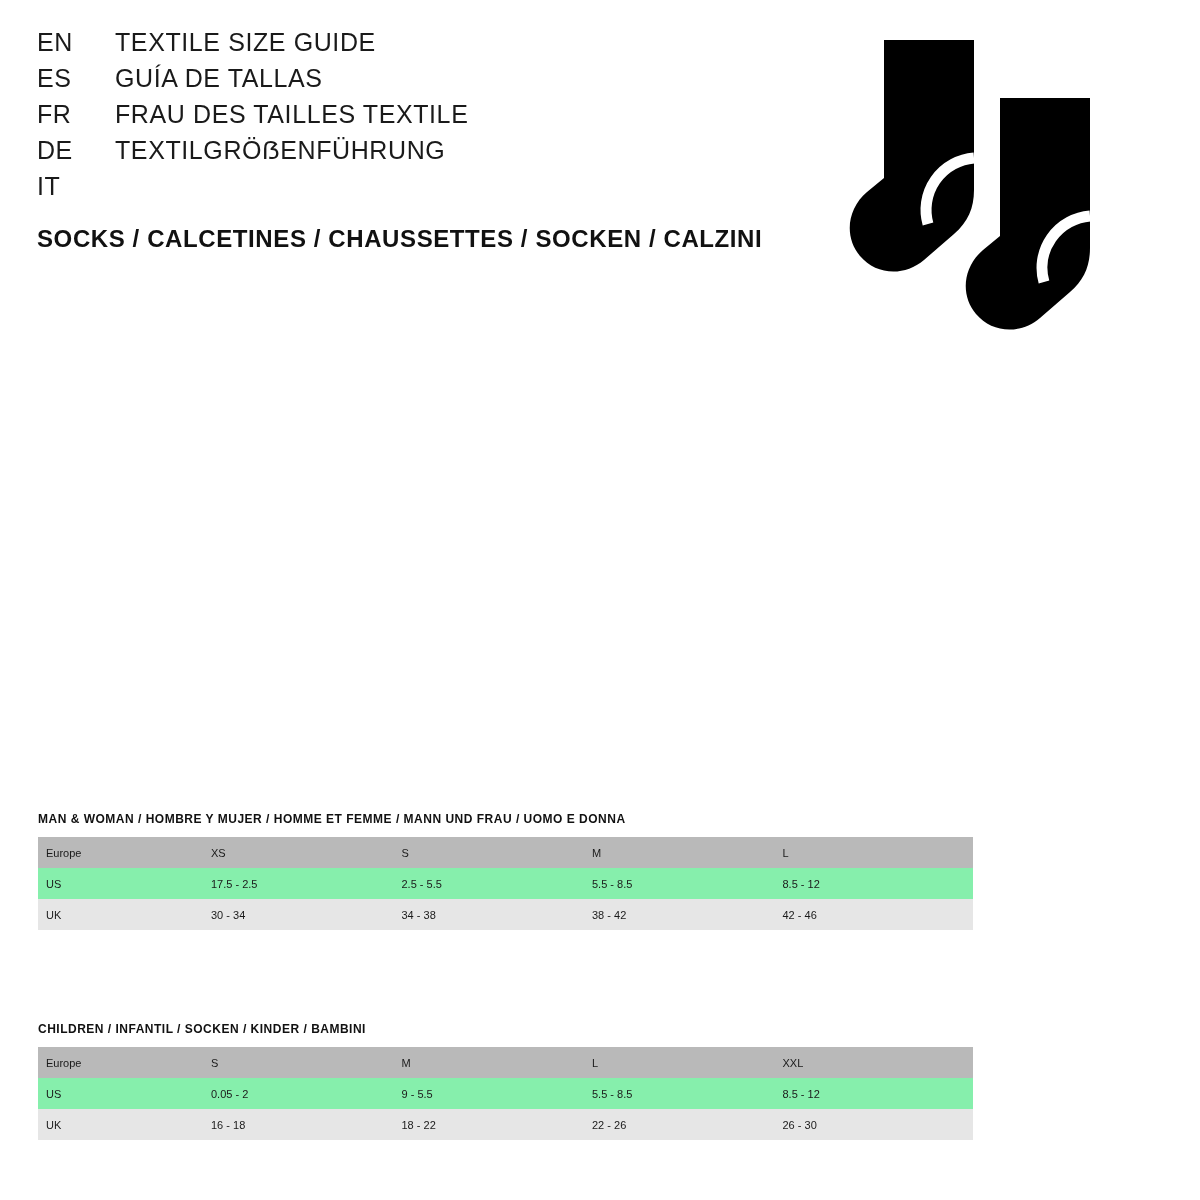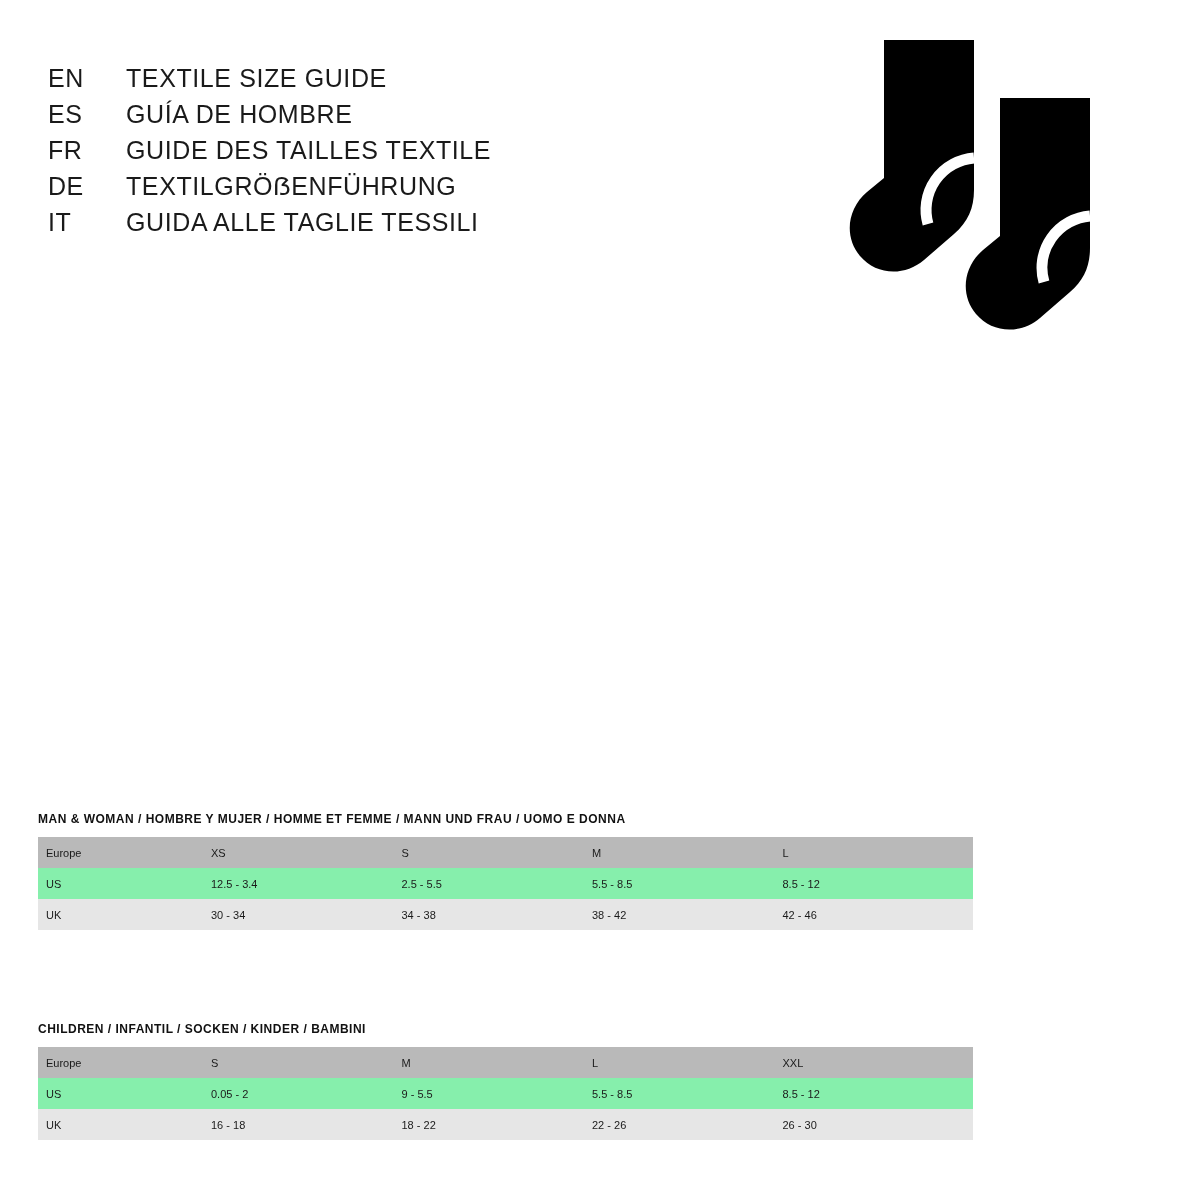--- a/index.html
+++ b/index.html
@@ -18,24 +18,23 @@
 
   .page {
     position: relative;
     width: 1200px;
     height: 1200px;
   }
 
   
   .header {
     position: absolute;
-    left: 48px;
+    left: 37px;
     top: 30px;
     width: 760px;
-    margin-top: 36px;
   }
   .lang-row {
     display: flex;
     align-items: baseline;
     line-height: 1.0;
     margin-bottom: 11px;
   }
   .lang-code {
     width: 78px;
     flex: 0 0 78px;
@@ -125,38 +124,38 @@
 
   <div class="header">
 
     <div class="lang-row">
       <div class="lang-code">EN</div>
       <div class="lang-text">TEXTILE SIZE GUIDE</div>
     </div>
 
     <div class="lang-row">
       <div class="lang-code">ES</div>
-      <div class="lang-text">GUÍA DE HOMBRE</div>
+      <div class="lang-text">GUÍA DE TALLAS</div>
     </div>
 
     <div class="lang-row">
       <div class="lang-code">FR</div>
-      <div class="lang-text">GUIDE DES TAILLES TEXTILE</div>
+      <div class="lang-text">FRAU DES TAILLES TEXTILE</div>
     </div>
 
     <div class="lang-row">
       <div class="lang-code">DE</div>
       <div class="lang-text">TEXTILGRÖẞENFÜHRUNG</div>
     </div>
 
     <div class="lang-row">
       <div class="lang-code">IT</div>
-      <div class="lang-text">GUIDA ALLE TAGLIE TESSILI</div>
-    </div>
-
+    </div>
+
+    <div class="product-line">SOCKS / CALCETINES / CHAUSSETTES / SOCKEN / CALZINI</div>
   </div>
 
   <div class="socks">
     <svg width="330" height="330" viewBox="0 0 330 330" xmlns="http://www.w3.org/2000/svg" aria-hidden="true">
 
       <path d="M74 10 h90 v150 c0 18 -6 32 -20 44 l-30 26 c-20 17 -48 15 -64 -4 c-16 -19 -13 -47 7 -64 l17 -14 v-138 z" fill="#000000"></path>
 
       <path d="M164 128 a52 52 0 0 0 -46 66" fill="none" stroke="#ffffff" stroke-width="11"></path>
 
       <path d="M190 68 h90 v150 c0 18 -6 32 -20 44 l-30 26 c-20 17 -48 15 -64 -4 c-16 -19 -13 -47 7 -64 l17 -14 v-138 z" fill="#000000"></path>
@@ -171,21 +170,21 @@
       <tbody>
         <tr class="head">
           <td class="rowlabel">Europe</td>
           <td class="val">XS</td>
           <td class="val">S</td>
           <td class="val">M</td>
           <td class="val">L</td>
         </tr>
         <tr class="band-light">
           <td class="rowlabel">US</td>
-          <td class="val">12.5 - 3.4</td>
+          <td class="val">17.5 - 2.5</td>
           <td class="val">2.5 - 5.5</td>
           <td class="val">5.5 - 8.5</td>
           <td class="val">8.5 - 12</td>
         </tr>
         <tr class="band-grey">
           <td class="rowlabel">UK</td>
           <td class="val">30 - 34</td>
           <td class="val">34 - 38</td>
           <td class="val">38 - 42</td>
           <td class="val">42 - 46</td>

